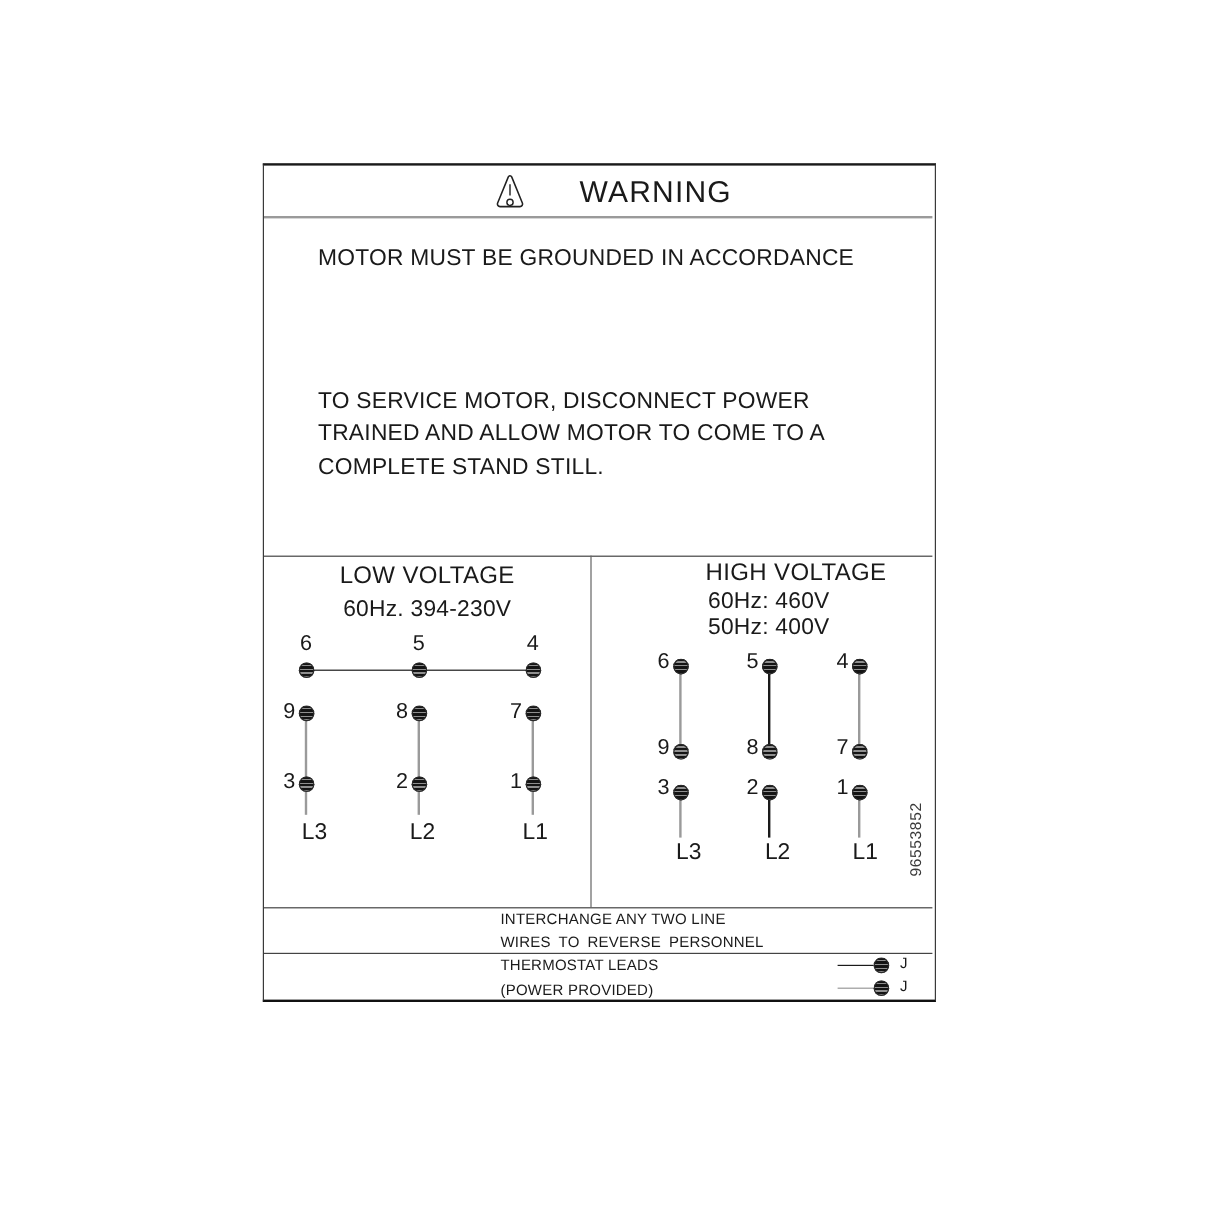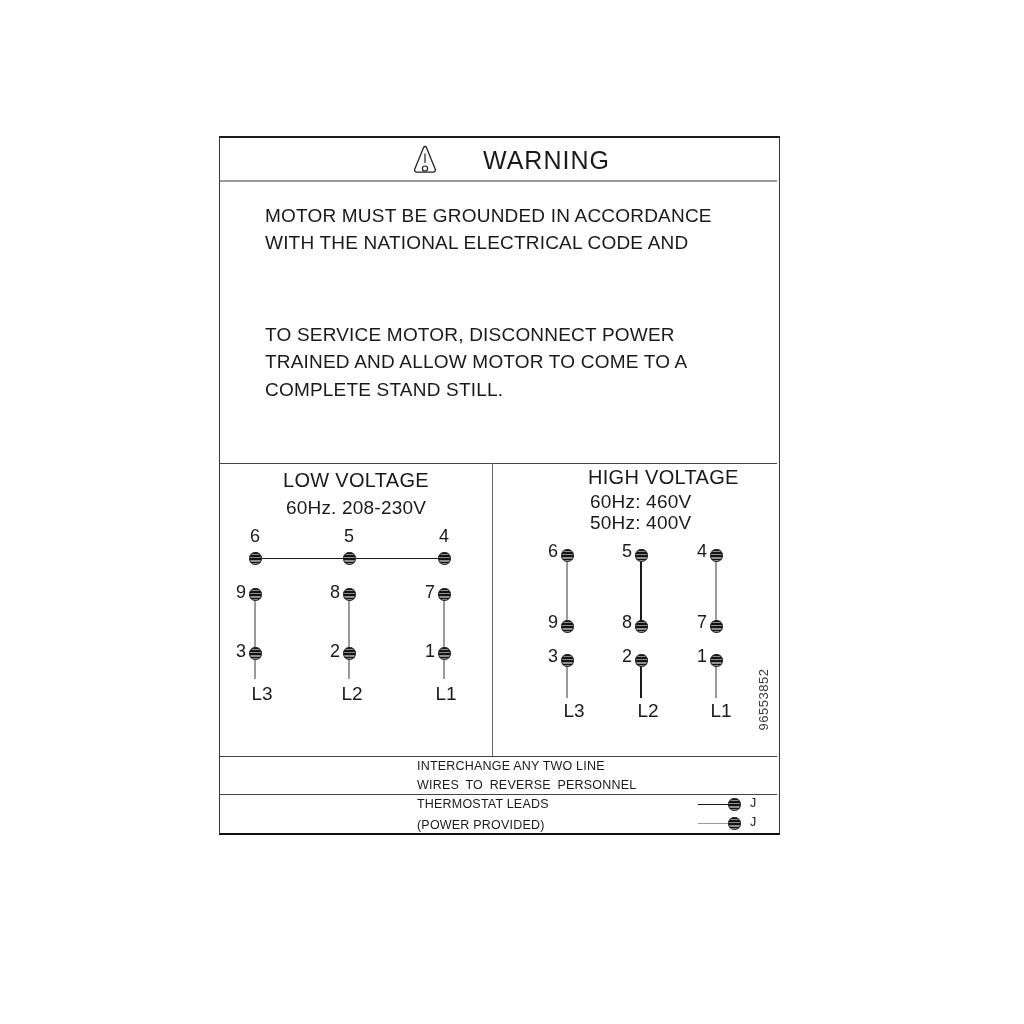--- a/index.html
+++ b/index.html
@@ -46,35 +46,34 @@
     <svg class="abs" style="left:193px;top:6px;" width="24" height="30" viewBox="0 0 24 30">
       <path d="M10.6 3.4 L1.7 25.2 a2.2 2.2 0 0 0 2.0 3.0 L20.3 28.2 a2.2 2.2 0 0 0 2.0 -3.0 L13.4 3.4 a1.55 1.55 0 0 0 -2.8 0 Z" fill="none" stroke="#222" stroke-width="1.3" stroke-linejoin="round"></path>
       <line x1="12" y1="9.5" x2="12" y2="19" stroke="#222" stroke-width="1.2"></line>
       <circle cx="12" cy="24.6" r="2.6" fill="#ffffff" stroke="#222" stroke-width="1.2"></circle>
     </svg>
     <span class="wtitle" style="left:263px;top:8px;">WARNING</span>
     <div class="hr gray" style="top:42px;"></div>
 
     <div class="para" style="top:64px;">
       <div>MOTOR MUST BE GROUNDED IN ACCORDANCE</div>
-      <div>WITH THE NATIONAL ELECTRICAL CODE AND</div>
     </div>
     <div class="para" style="top:183px;">
       <div>TO SERVICE MOTOR, DISCONNECT POWER</div>
       <div>TRAINED AND ALLOW MOTOR TO COME TO A</div>
       <div>COMPLETE STAND STILL.</div>
     </div>
 
     <div class="hr" style="top:325px;"></div>
     <div class="vdiv" style="left:272px;top:325px;height:293px;"></div>
     <div class="hr" style="top:618px;"></div>
     <div class="hr" style="top:656px;"></div>
 
     <div class="sec-title ctr" style="left:0;top:331px;width:272px;">LOW VOLTAGE</div>
-    <div class="sec-sub ctr" style="left:0;top:359px;width:272px;">60Hz. 208-230V</div>
+    <div class="sec-sub ctr" style="left:0;top:359px;width:272px;">60Hz. 394-230V</div>
 
     <span class="tnum c" style="left:25px;top:389px;">6</span>
     <span class="tnum c" style="left:119px;top:389px;">5</span>
     <span class="tnum c" style="left:214px;top:389px;">4</span>
     <div class="wire" style="left:35px;top:419.5px;width:189px;height:1.5px;background:#1a1a1a;"></div>
     <div class="term" style="left:28.5px;top:413.5px;"></div>
     <div class="term" style="left:122.5px;top:413.5px;"></div>
     <div class="term" style="left:217.5px;top:413.5px;"></div>
 
     <div class="wire" style="left:34px;top:456px;width:2px;height:85px;background:#9a9a9a;"></div>

